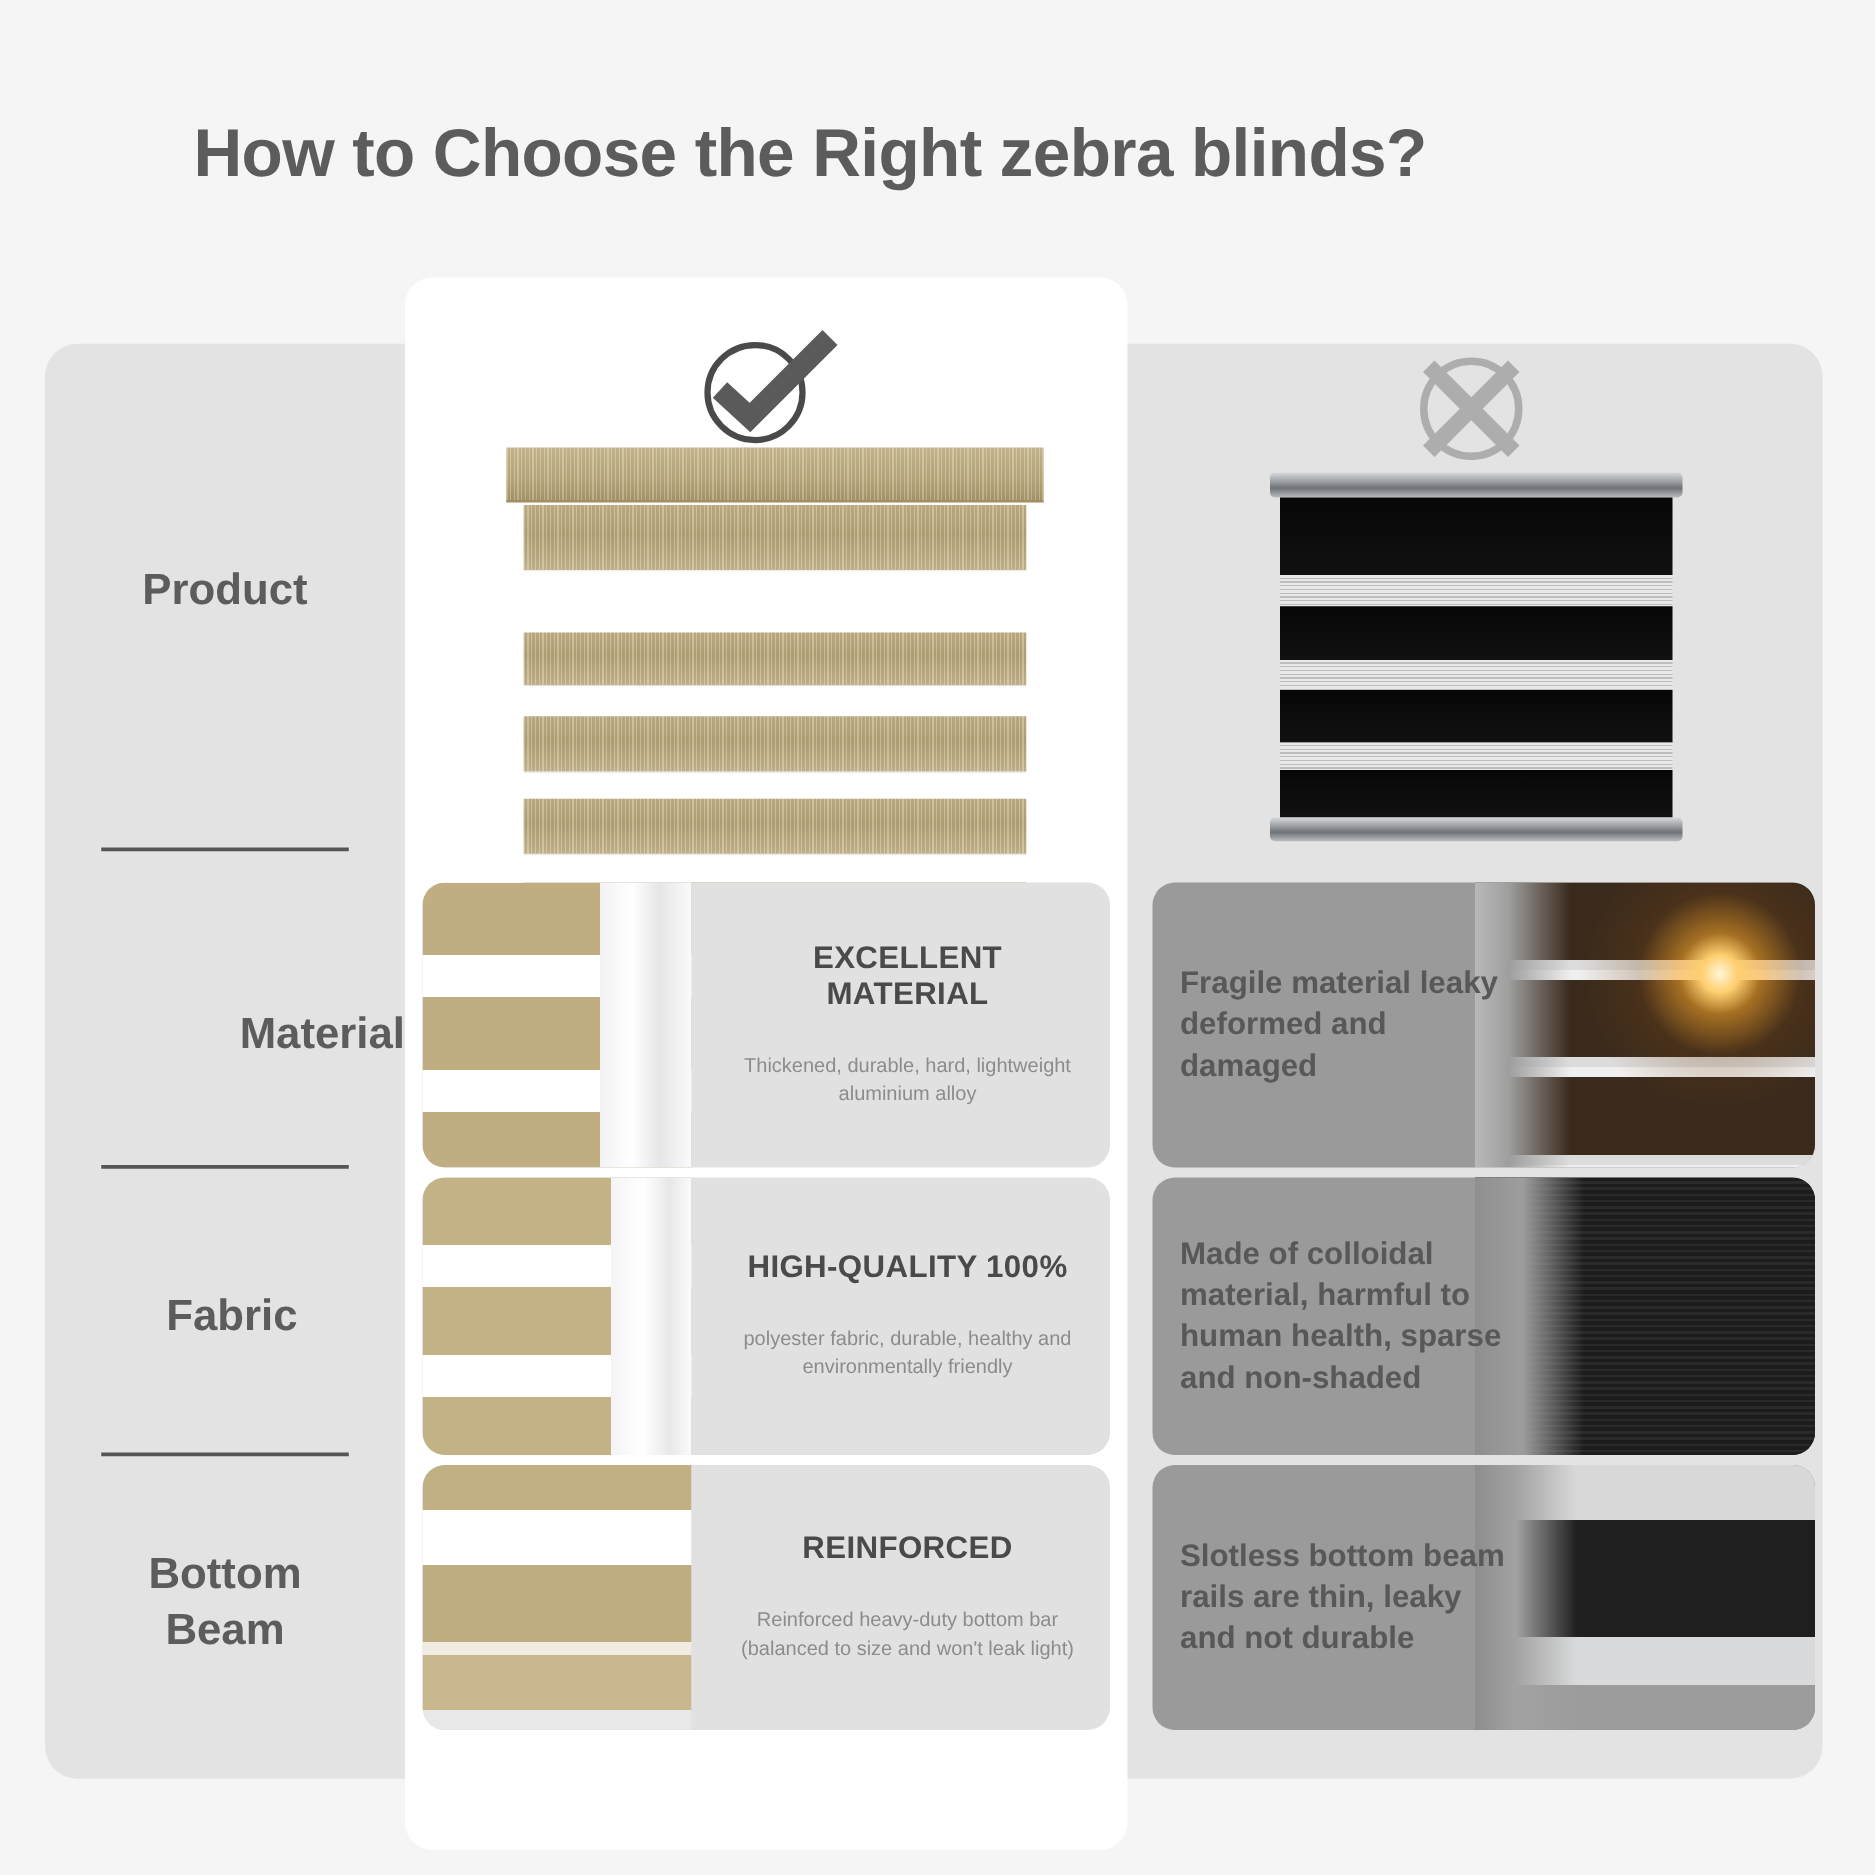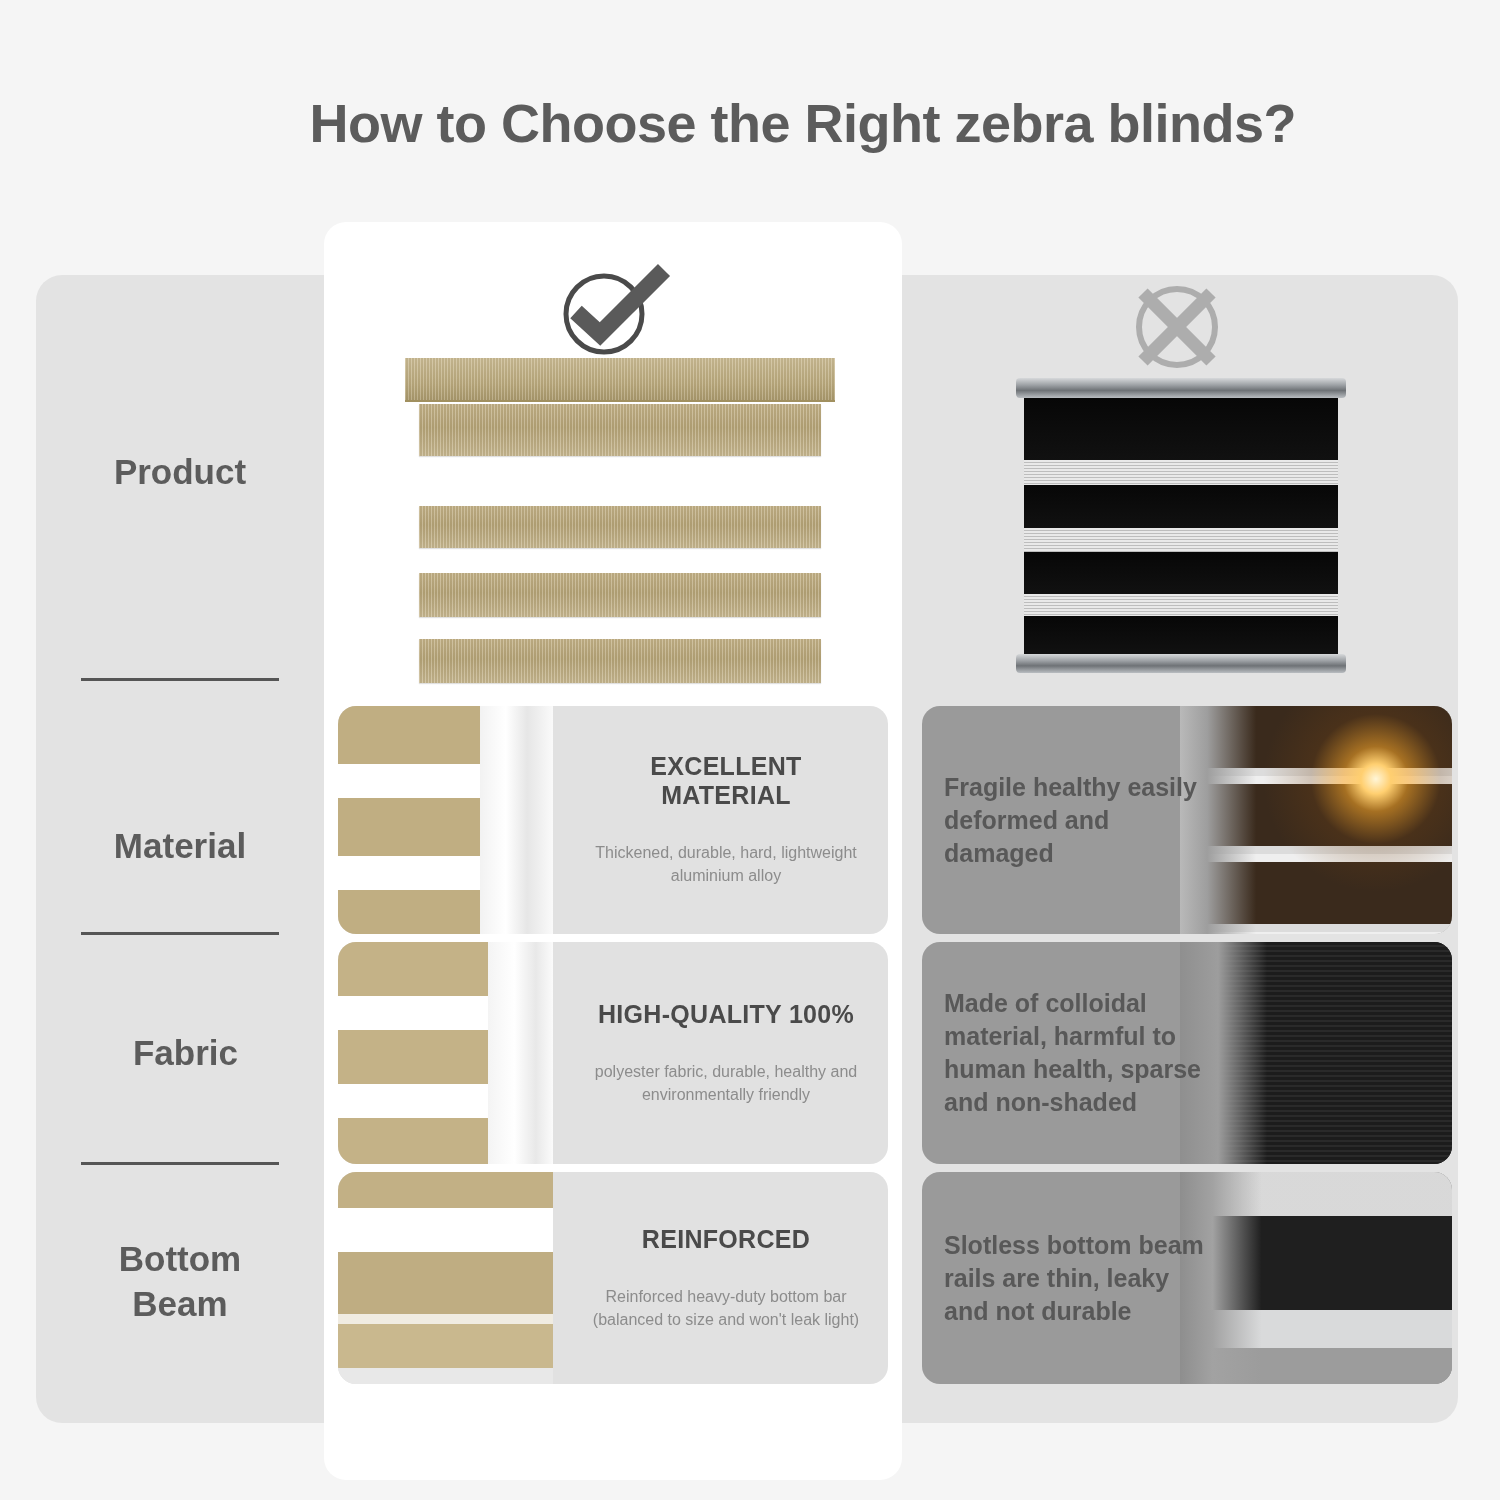--- a/index.html
+++ b/index.html
@@ -8,21 +8,21 @@
     background: #f5f5f5;
     font-family: "Liberation Sans", sans-serif;
     position: relative;
     overflow: hidden;
   }
 
   
   .page-title {
     position: absolute;
     top: 92px; left: 0; width: 1296px;
-    text-align: right;
+    text-align: center;
     font-size: 54px;
     font-weight: bold;
     color: #5c5c5c;
     letter-spacing: -0.5px;
   }
 
   
   .panel-backdrop {
     position: absolute;
     top: 275px; left: 36px;
@@ -40,21 +40,21 @@
   .row-label {
     position: absolute;
     left: 0; width: 288px;
     text-align: center;
     color: #5c5c5c;
     font-weight: bold;
     font-size: 35px;
     line-height: 1.28;
   }
   .row-label.r0 { top: 175px; }
-  .row-label.r1 { top: 549px; }
+  .row-label.r1 { top: 530px; text-align: right; }
   .row-label.r2 { top: 756px; padding-left: 11px; }
   .row-label.r3 { top: 962px; }
   .divider {
     position: absolute;
     left: 45px; width: 198px; height: 3px;
     background: #555555;
   }
   .divider.d0 { top: 403px; }
   .divider.d1 { top: 657px; }
   .divider.d2 { top: 887px; }
@@ -319,21 +319,21 @@
 <div class="feat-good row-a">
   <div class="ph ph-beige-frame"></div>
   <div class="txt">
     <div class="ft-title">EXCELLENT MATERIAL</div>
     <div class="ft-body">Thickened, durable, hard, lightweight aluminium alloy</div>
   </div>
 </div>
 
 <div class="feat-bad row-a">
   <div class="ph ph-sunleak"></div>
-  <div class="txt">Fragile healthy easily deformed and damaged</div>
+  <div class="txt">Fragile material leaky deformed and damaged</div>
 </div>
 
 <div class="feat-good row-b">
   <div class="ph ph-beige-frame2"></div>
   <div class="txt">
     <div class="ft-title">HIGH-QUALITY 100%</div>
     <div class="ft-body">polyester fabric, durable, healthy and environmentally friendly</div>
   </div>
 </div>
 

